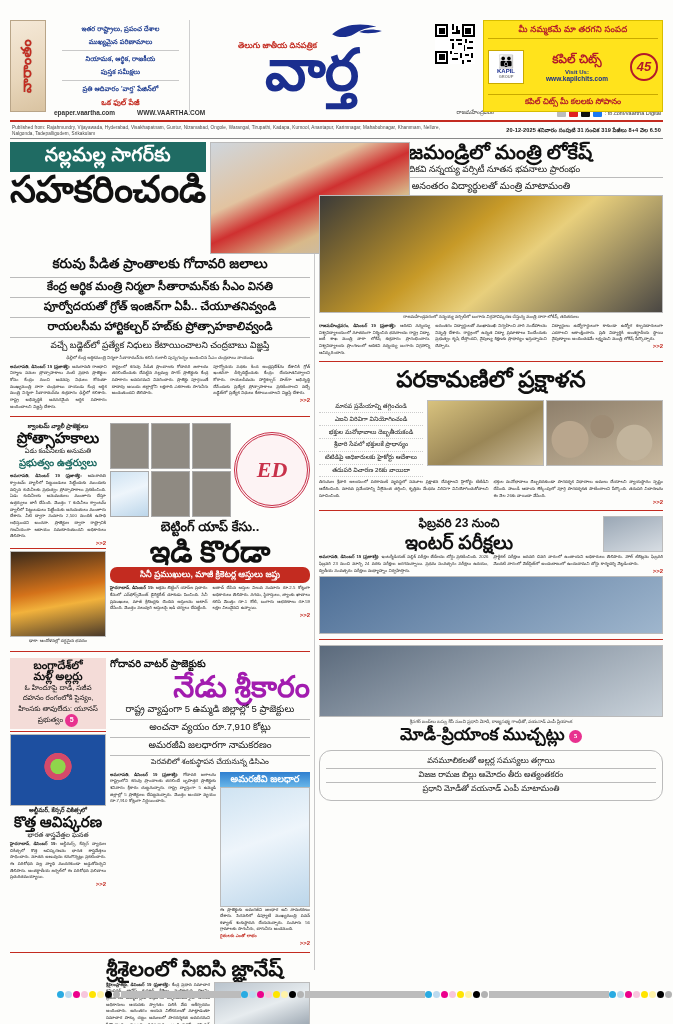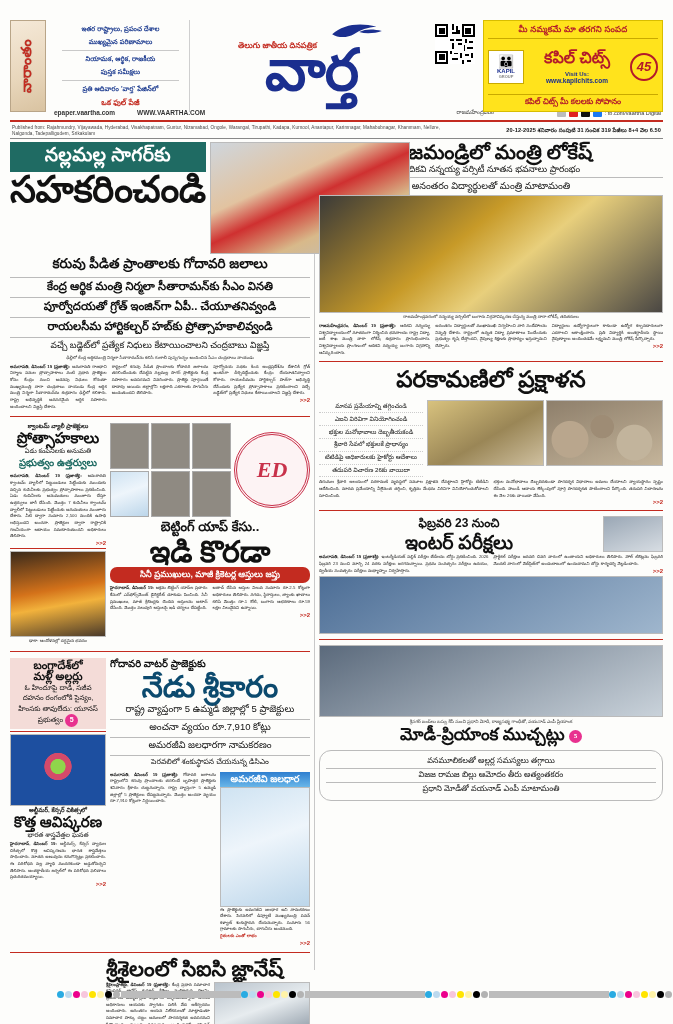--- a/index.html
+++ b/index.html
@@ -95,21 +95,21 @@
   .mh-ad .ad-rule { height:1px; background:#c9a900; }
   .mh-ad .ad-mid { display:flex; align-items:center; gap:4px; flex:1; }
   .mh-ad .kapil-logo {
     width: 36px; height: 34px; background:#fff; border:1px solid #c9a900;
     display:flex; flex-direction:column; align-items:center; justify-content:center;
   }
   .mh-ad .kapil-logo .figs { font-size:13px; color:#b3192b; line-height:1;}
   .mh-ad .kapil-logo .kt { font-size:6px; font-weight:bold; color:#1b2f8f; }
   .mh-ad .kapil-logo .kg { font-size:4px; font-weight:bold; color:#888; }
   .mh-ad .ad-cent { flex:1; text-align:center; }
-  .mh-ad .ad-cent .big { font-size:16px; font-weight:bold; color:#b3192b; }
+  .mh-ad .ad-cent .big { font-size:12px; font-weight:bold; color:#b3192b; }
   .mh-ad .ad-cent .vis { font-size:6px; color:#1b2f8f; font-weight:bold; }
   .mh-ad .ad-cent .url { font-size:6.5px; color:#1b2f8f; font-weight:bold; }
   .mh-ad .badge45 {
     width:28px;height:28px;border-radius:50%;
     border:2px solid #b3192b; color:#b3192b;
     font-size:13px;font-weight:bold;
     display:flex;align-items:center;justify-content:center;
     font-style: italic;
   }
   .mh-ad .ad-bot { font-size:8px;font-weight:bold;color:#b3192b;text-align:center;}
@@ -223,21 +223,21 @@
   
   .low { display:flex; gap:4px; }
   .l-left { width:96px; }
   .l-mid { width:200px; }
 
   .bd-kick { font-size:11px;font-weight:bold;text-align:center;color:#111;line-height:1.05; }
   .bd-sub { font-size:7.2px;text-align:center;color:#111;line-height:1.45; }
   .tint-pink { background:#f4dcd8; padding:2px 3px; }
 
   .god-kick { font-size:10px;font-weight:bold;text-align:left;color:#111; }
-  .god-h { font-size:30px;font-weight:bold;text-align:center;color:#0c4a6e;font-family:"Liberation Serif",serif;line-height:1; }
+  .god-h { font-size:30px;font-weight:bold;text-align:right;color:#a21caf;font-family:"Liberation Serif",serif;line-height:1; }
   .god-d { font-size:9.5px;text-align:center;color:#111;padding:1.5px 0;border-top:1px solid #bbb; }
   .god-d.first { border-top:none; }
   .god-d.small { font-size:7.5px; }
 
   .blue-box {
     background:linear-gradient(180deg,#2f7fd0,#69b6e8);
     color:#fff;font-size:9.5px;font-weight:bold;text-align:center;
     padding:2px; line-height:1.15;
   }
 

